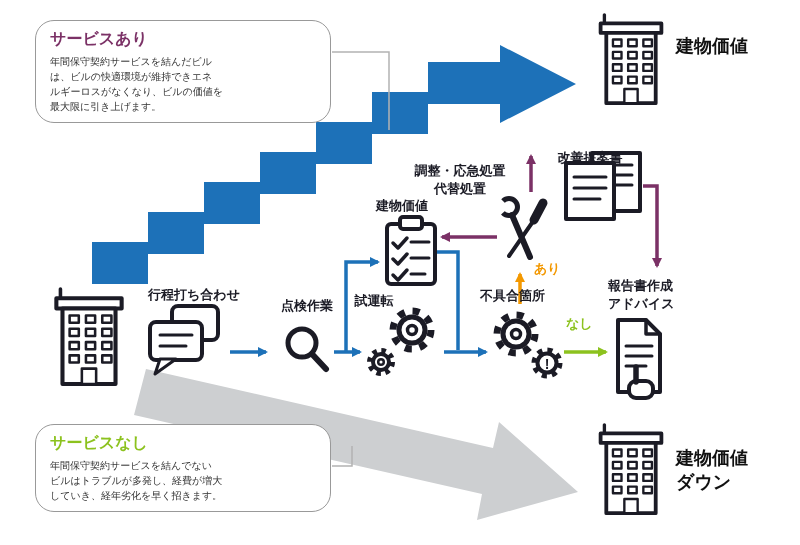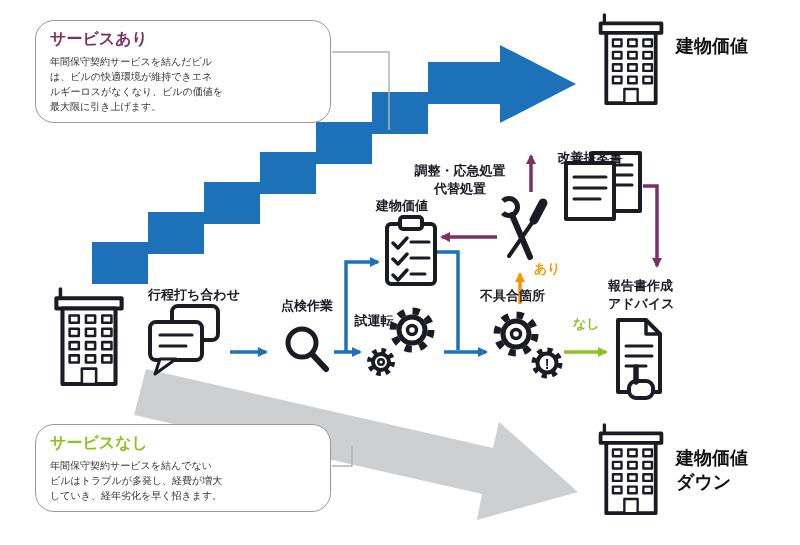--- a/index.html
+++ b/index.html
@@ -13,21 +13,21 @@
   .label{position:absolute;font-weight:bold;color:var(--ink);font-size:13px;line-height:1.4;}
   .center{text-align:center;}
   .bubble{position:absolute;width:296px;background:#fff;border:1px solid #999;
           border-radius:19px;padding:8px 14px 8px;box-sizing:border-box;z-index:3;}
   .bubble .t{font-size:16px;font-weight:bold;margin-bottom:4px;}
   .t-purple{color:var(--purple);}
   .t-green{color:var(--green);}
   .bubble .b{font-size:10px;line-height:1.5;color:#333;white-space:pre-line;}
   .result{position:absolute;font-size:18px;font-weight:bold;color:#111;line-height:1.35;}
   .c-orange{color:var(--orange);}
-  .c-green{color:var(--green);margin-left:7px;}
+  .c-green{color:var(--green);}
   
   .st{stroke:var(--ink);fill:#fff;stroke-linejoin:round;}
   .ln{stroke:var(--ink);fill:none;stroke-linecap:round;stroke-linejoin:round;}
   .ar-b{stroke:var(--blue);fill:none;stroke-width:3.5;}
   .ar-p{stroke:var(--purple);fill:none;stroke-width:3.5;}
   .ar-o{stroke:var(--orange);fill:none;stroke-width:3.5;}
   .ar-g{stroke:var(--green);fill:none;stroke-width:3.5;}
   .conn{stroke:var(--line);fill:none;stroke-width:1.5;}
 </style>
 </head>
@@ -189,21 +189,21 @@
     <div>建物価値</div>
   </div>
   <div class="result" style="left:676px;top:446px">
     <div>建物価値</div>
     <div>ダウン</div>
   </div>
 
   <div class="label center" style="left:134px;top:286px;width:120px">行程打ち合わせ</div>
   <div class="label center" style="left:272px;top:297px;width:70px">点検作業</div>
   <div class="label center" style="left:372px;top:197px;width:60px">建物価値</div>
-  <div class="label center" style="left:339px;top:312px;width:70px">試運転</div>
+  <div class="label center" style="left:339px;top:292px;width:70px">試運転</div>
   <div class="label center" style="left:470px;top:287px;width:85px">不具合箇所</div>
   <div class="label center" style="left:406px;top:162px;width:108px">
     <div>調整・応急処置</div>
     <div>代替処置</div>
   </div>
   <div class="label center" style="left:540px;top:149px;width:100px">改善提案書</div>
   <div class="label" style="left:608px;top:277px;width:90px">
     <div>報告書作成</div>
     <div>アドバイス</div>
   </div>

